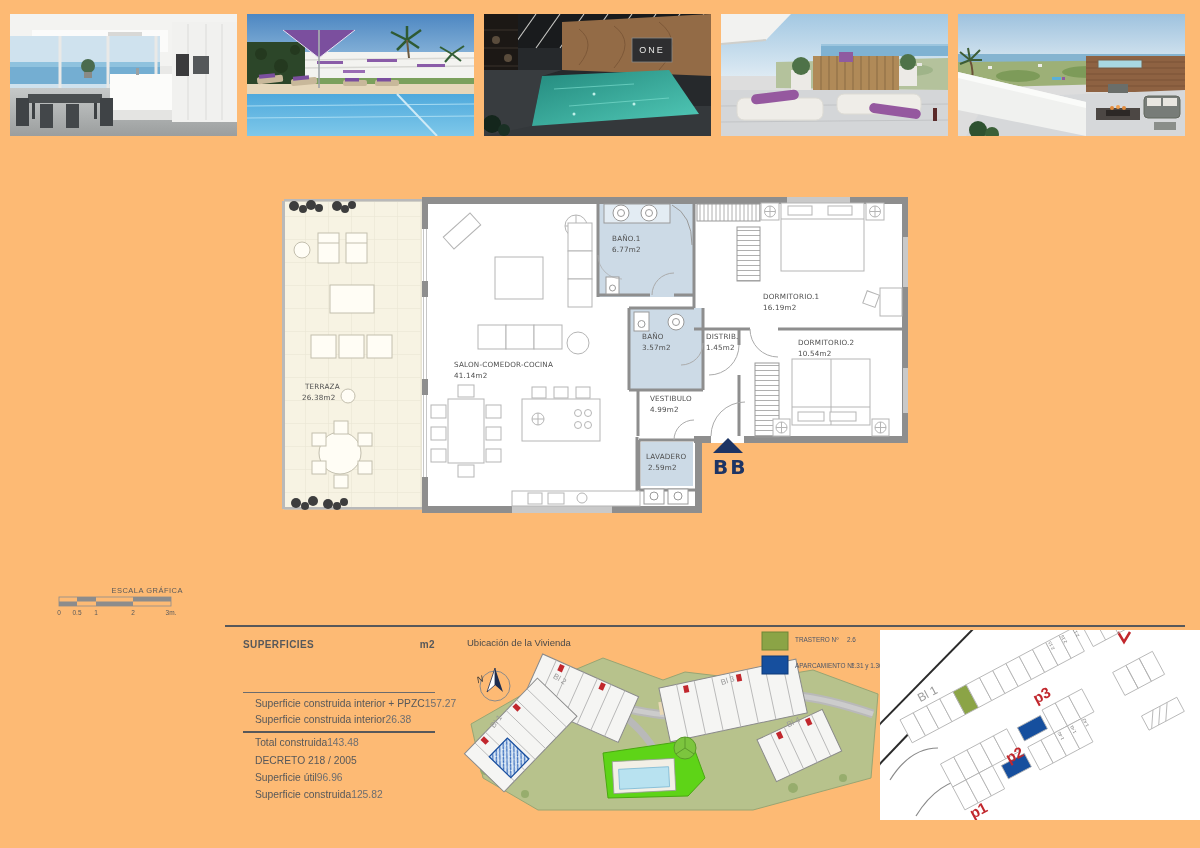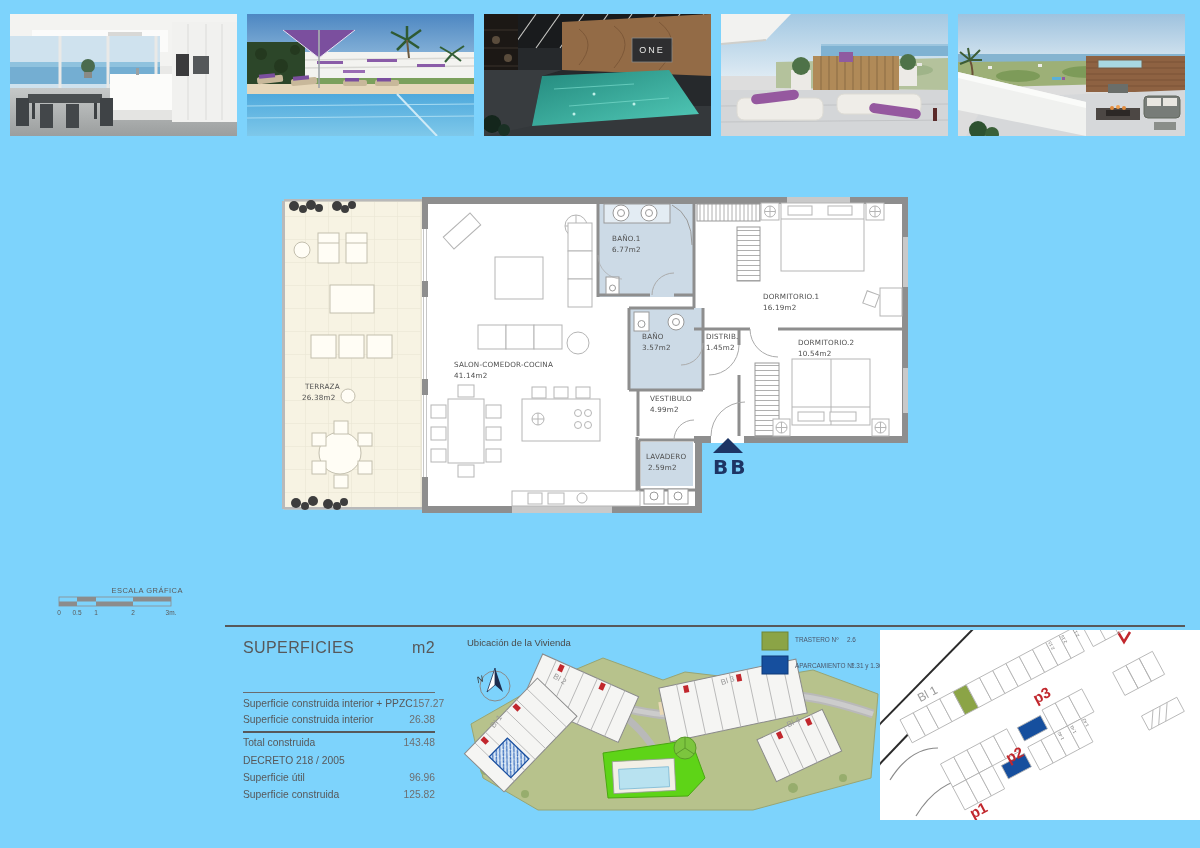--- a/index.html
+++ b/index.html
@@ -1,33 +1,33 @@
 <!DOCTYPE html>
 <html><head>
 <meta charset="utf-8">
 <style>
   html,body{margin:0;padding:0;background:#fff}
-  .page{position:relative;width:1200px;height:848px;background:#7dd3fc;overflow:hidden;
+  .page{position:relative;width:1200px;height:848px;background:#fdba74;overflow:hidden;
         font-family:"Liberation Sans",sans-serif}
   .photos{position:absolute;left:10px;top:14px;display:flex;gap:10px}
   .photo{width:227px;height:122px;margin:0;overflow:hidden;background:#ddd}
   svg{display:block}
 
   .floorplan{position:absolute;left:282px;top:193px}
   .floorplan text{font-family:"DejaVu Sans",sans-serif;fill:#4e4e4e;font-size:7.2px;letter-spacing:.2px}
   .floorplan text.bb{font-size:20px;font-weight:bold;fill:#1d3464;letter-spacing:2px}
 
   .scalebar{position:absolute;left:45px;top:584px}
   .scalebar text{font-family:"Liberation Sans",sans-serif;fill:#5a5a5a}
 
   .divider{position:absolute;left:225px;top:625px;width:960px;height:2px;background:#57585a}
 
   .surfaces{position:absolute;left:243px;top:637px;width:192px;height:170px;color:#57585a;font-size:10.3px}
-  .t-head{position:absolute;top:2px;left:0;right:0;display:flex;justify-content:space-between;font-weight:normal;letter-spacing:.4px;font-size:16px}
-  .t-row{position:absolute;left:0;right:0;display:flex;justify-content:space-between;white-space:nowrap}
+  .t-head{position:absolute;top:2px;left:0;right:0;display:flex;justify-content:space-between;font-weight:bold;letter-spacing:.4px;font-size:10px}
+  .t-row{position:absolute;left:12px;right:0;display:flex;white-space:nowrap}
   .t-row .val{color:#6d6e70}
   .t-row.bold{font-weight:normal}
   .hr{position:absolute;left:0;right:0;border-top:1px solid #6b6c6e;height:0}
   .hr.thick{border-top:2px solid #57585a}
 
   .siteplan{position:absolute;left:453px;top:628px}
   .siteplan text{font-family:"Liberation Sans",sans-serif}
   .parking{position:absolute;left:880px;top:630px}
   .parking text{font-family:"Liberation Sans",sans-serif}
 </style>

